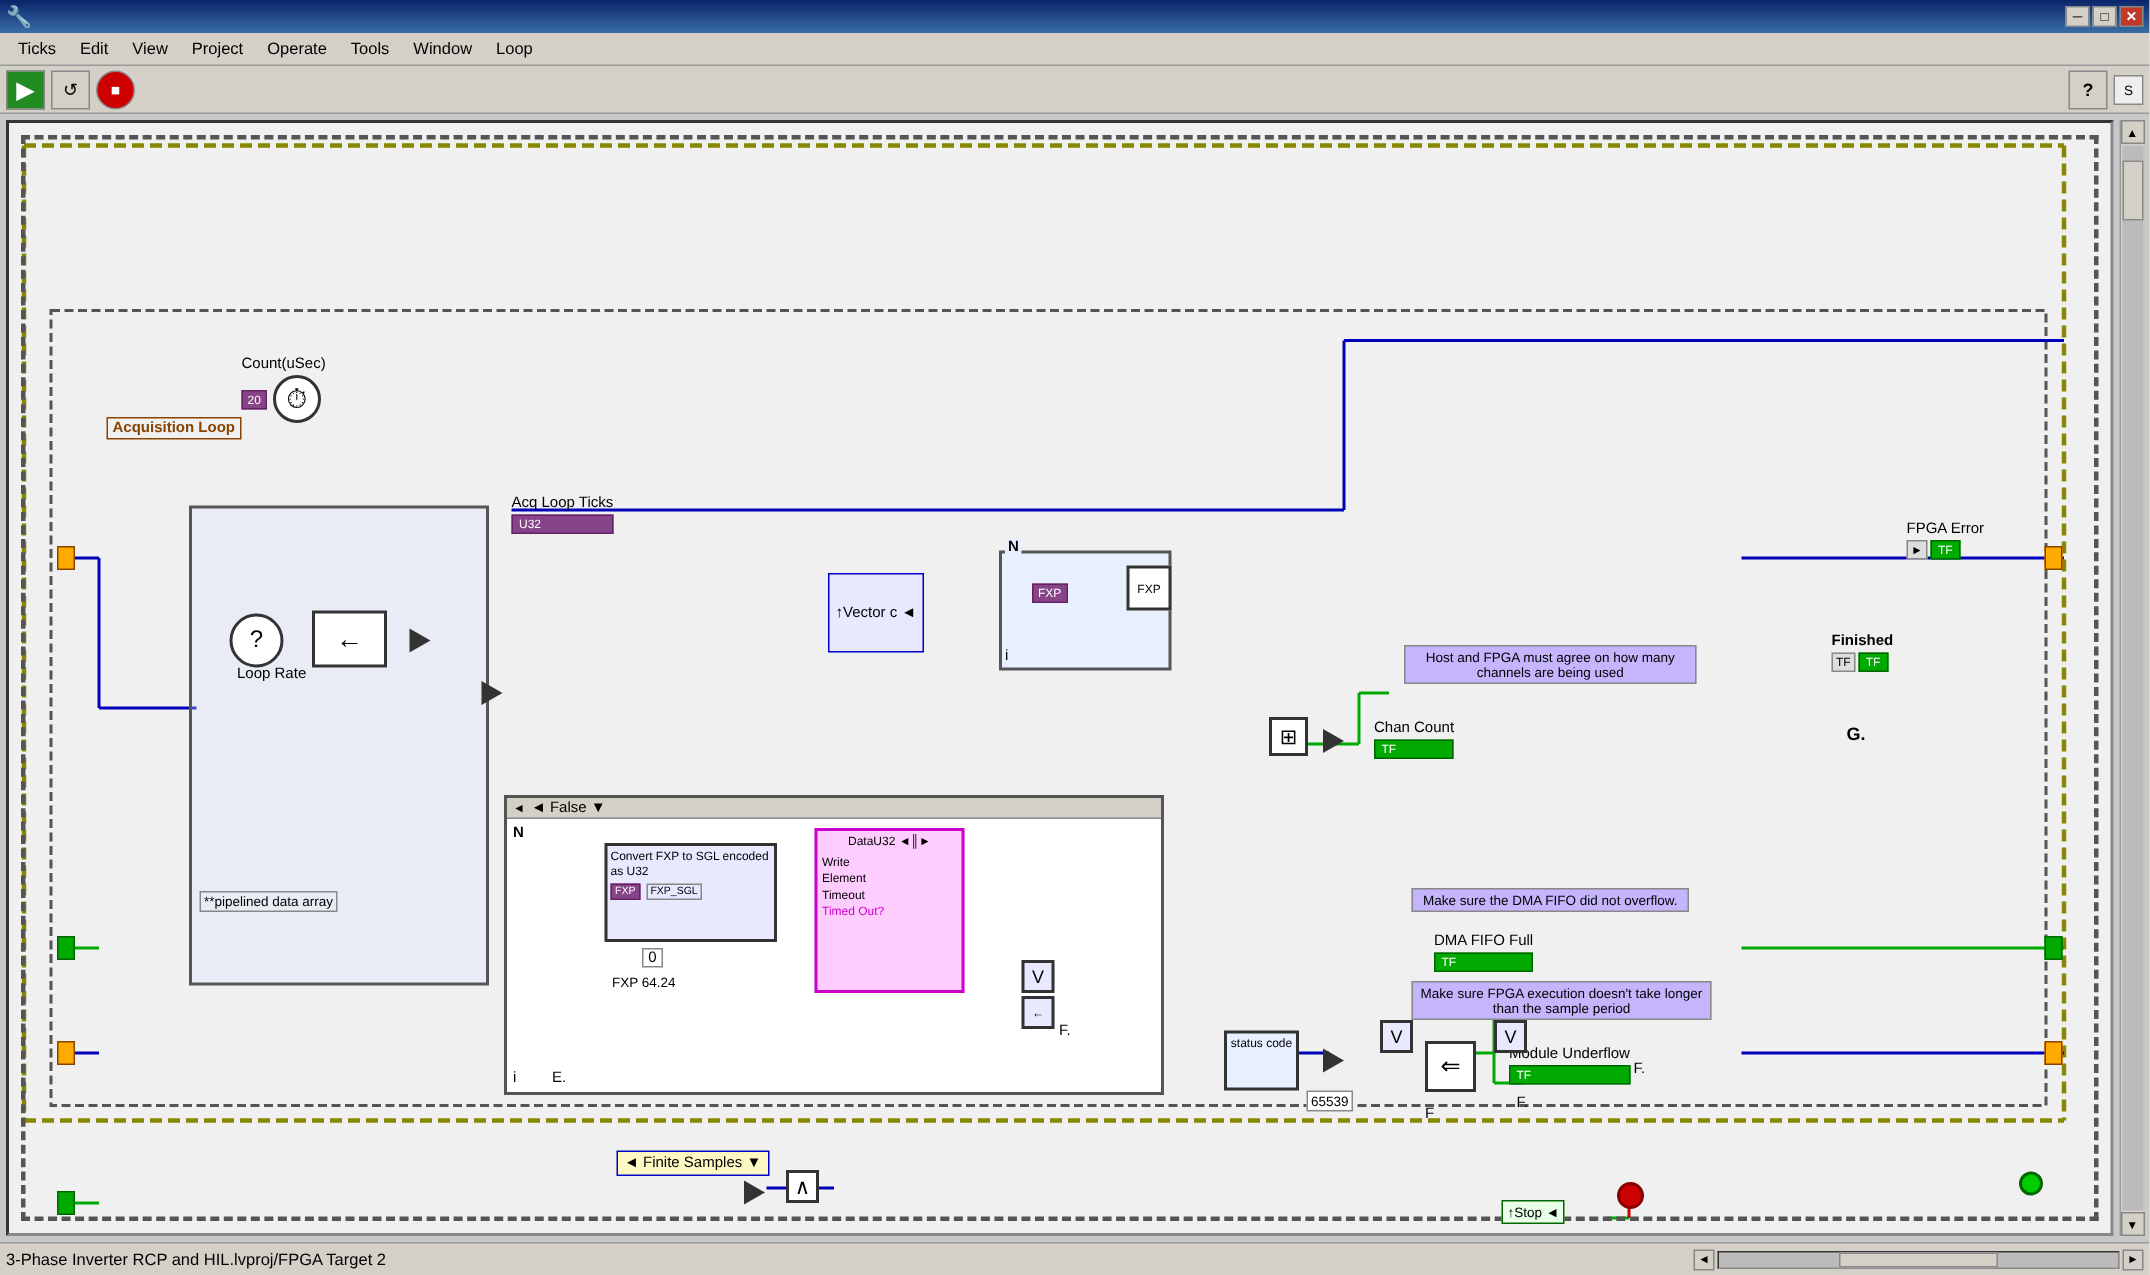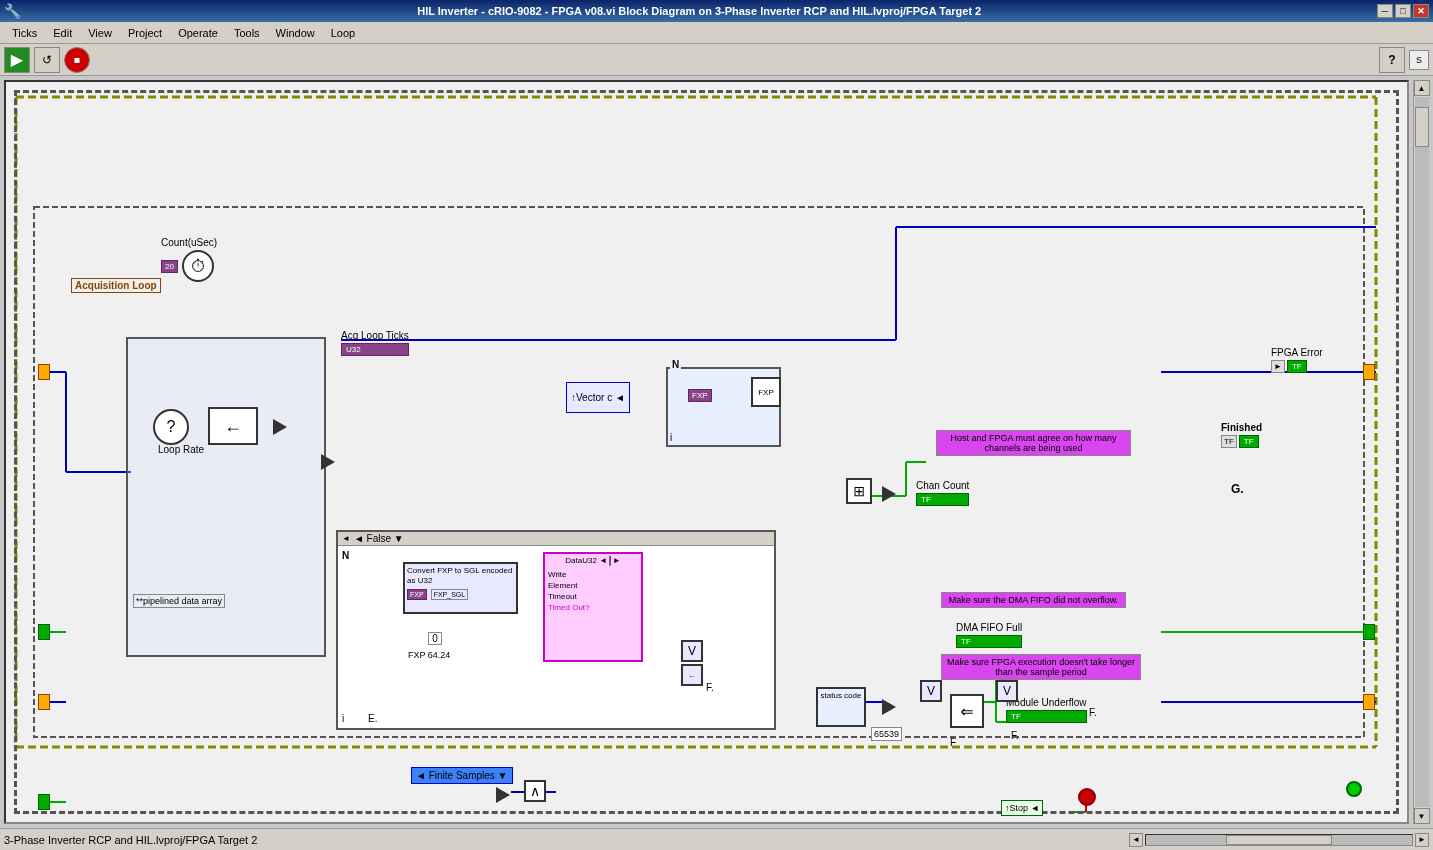--- a/index.html
+++ b/index.html
@@ -100,40 +100,39 @@
       border-top: 1px solid #999;
       display: flex;
       align-items: center;
       padding: 0 4px;
       font-size: 11px;
     }
 
     .comment-box {
       position: absolute;
       border: 1px solid #888;
-      background: #d946ef;
+      background: #c4b5fd;
       font-size: 9px;
       padding: 2px;
       text-align: center;
     }
 
     
     .wire-svg {
       position: absolute;
       top: 0; left: 0;
       width: 100%; height: 100%;
       pointer-events: none;
     }
   </style>
 </head>
 <body>
 
 <div id="titlebar">
   <span style="font-size:14px;">🔧</span>
-  <span style="flex:1; text-align:center; font-size:11px;">HIL Inverter - cRIO-9082 - FPGA v08.vi Block Diagram on 3-Phase Inverter RCP and HIL.lvproj/FPGA Target 2</span>
   <div class="win-buttons">
     <div class="win-btn minimize">─</div>
     <div class="win-btn maximize">□</div>
     <div class="win-btn close">✕</div>
   </div>
 </div>
 
 <div id="menubar">
   <div class="menu-item">Ticks</div>
   <div class="menu-item">Edit</div>
@@ -279,21 +278,21 @@
 
       <div style="position:absolute; top:80px; left:145px; width:0; height:0; border-top:8px solid transparent; border-bottom:8px solid transparent; border-left:14px solid #333;"></div>
 
       <div style="position:absolute; top:105px; left:30px; font-size:10px;">Loop Rate</div>
 
       <div style="position:absolute; top:255px; left:5px; font-size:9px; border:1px solid #888; padding:1px 2px;">**pipelined data array</div>
     </div>
 
     <div style="position:absolute; top:372px; left:315px; width:0; height:0; border-top:8px solid transparent; border-bottom:8px solid transparent; border-left:14px solid #333;"></div>
 
-    <div style="position:absolute; top:300px; left:560px; font-size:10px; border:1px solid #0000cc; padding:9px 4px; background:#e8e8ff;">↑Vector c ◄</div>
+    <div style="position:absolute; top:300px; left:546px; font-size:10px; border:1px solid #0000cc; padding:20px 4px; background:#e8e8ff;">↑Vector c ◄</div>
 
     <div style="position:absolute; top:285px; left:660px; width:115px; height:80px; border:2px solid #555; background:#e8f0ff;">
       <div style="position:absolute; top:-10px; left:2px; font-size:10px; font-weight:bold; background:#e8f0ff; padding:0 2px;">N</div>
       <div style="position:absolute; bottom:2px; left:2px; font-size:10px;">i</div>
 
       <div style="position:absolute; top:20px; left:20px; background:#884488; color:white; font-size:8px; padding:1px 3px; border:1px solid #662266;">FXP</div>
     </div>
 
     <div style="position:absolute; top:295px; left:745px; width:30px; height:30px; border:2px solid #333; background:#fff; display:flex; align-items:center; justify-content:center; font-size:8px;">FXP</div>
 
@@ -303,21 +302,21 @@
         <span style="font-size:8px;">◄</span>
         <span>◄ False ▼</span>
       </div>
 
       <div style="position:absolute; top:18px; left:4px; font-size:10px; font-weight:bold;">N</div>
 
       <div style="position:absolute; bottom:4px; left:4px; font-size:10px;">i</div>
 
       <div style="position:absolute; bottom:4px; left:30px; font-size:10px;">E.</div>
 
-      <div style="position:absolute; top:30px; left:65px; width:115px; height:52px; border:2px solid #333; background:#e8e8ff; font-size:8px; padding:2px;">
+      <div style="position:absolute; top:30px; left:65px; width:115px; height:66px; border:2px solid #333; background:#e8e8ff; font-size:8px; padding:2px;">
         <div style="font-size:8px; line-height:1.2;">Convert FXP to SGL
 encoded as U32</div>
         <div style="display:flex; gap:4px; margin-top:4px;">
           <div style="background:#884488; color:white; font-size:7px; padding:1px 2px; border:1px solid #662266;">FXP</div>
           <div style="font-size:7px; padding:1px 2px; border:1px solid #888;">FXP_SGL</div>
         </div>
       </div>
 
       <div style="position:absolute; top:100px; left:90px; font-size:10px; border:1px solid #888; width:14px; text-align:center; background:#fff;">0</div>
 
@@ -333,21 +332,21 @@
     </div>
 
     <div style="position:absolute; top:558px; left:675px; width:22px; height:22px; border:2px solid #333; background:#e8e8ff; display:flex; align-items:center; justify-content:center; font-size:12px;">V</div>
 
     <div style="position:absolute; top:582px; left:675px; width:22px; height:22px; border:2px solid #333; background:#e8e8ff; display:flex; align-items:center; justify-content:center; font-size:12px;">
       <div style="font-size:8px;">←</div>
     </div>
 
     <div style="position:absolute; top:600px; left:700px; font-size:10px;">F.</div>
 
-    <div style="position:absolute; top:685px; left:405px; font-size:10px; border:1px solid #0000cc; padding:2px 4px; background:#3b82f6;">◄ Finite Samples ▼</div>
+    <div style="position:absolute; top:685px; left:405px; font-size:10px; border:1px solid #0000cc; padding:2px 4px; background:#fef9c3;">◄ Finite Samples ▼</div>
 
     <div style="position:absolute; top:705px; left:490px; width:0; height:0; border-top:8px solid transparent; border-bottom:8px solid transparent; border-left:14px solid #333;"></div>
 
     <div style="position:absolute; top:698px; left:518px; width:22px; height:22px; border:2px solid #333; background:#fff; display:flex; align-items:center; justify-content:center; font-size:14px;">∧</div>
 
     <div class="comment-box" style="position:absolute; top:348px; left:930px; width:195px;">Host and FPGA must agree on how
 many channels are being used</div>
 
     <div style="position:absolute; top:396px; left:840px; width:26px; height:26px; border:2px solid #333; background:#fff; display:flex; align-items:center; justify-content:center; font-size:14px;">⊞</div>
 

